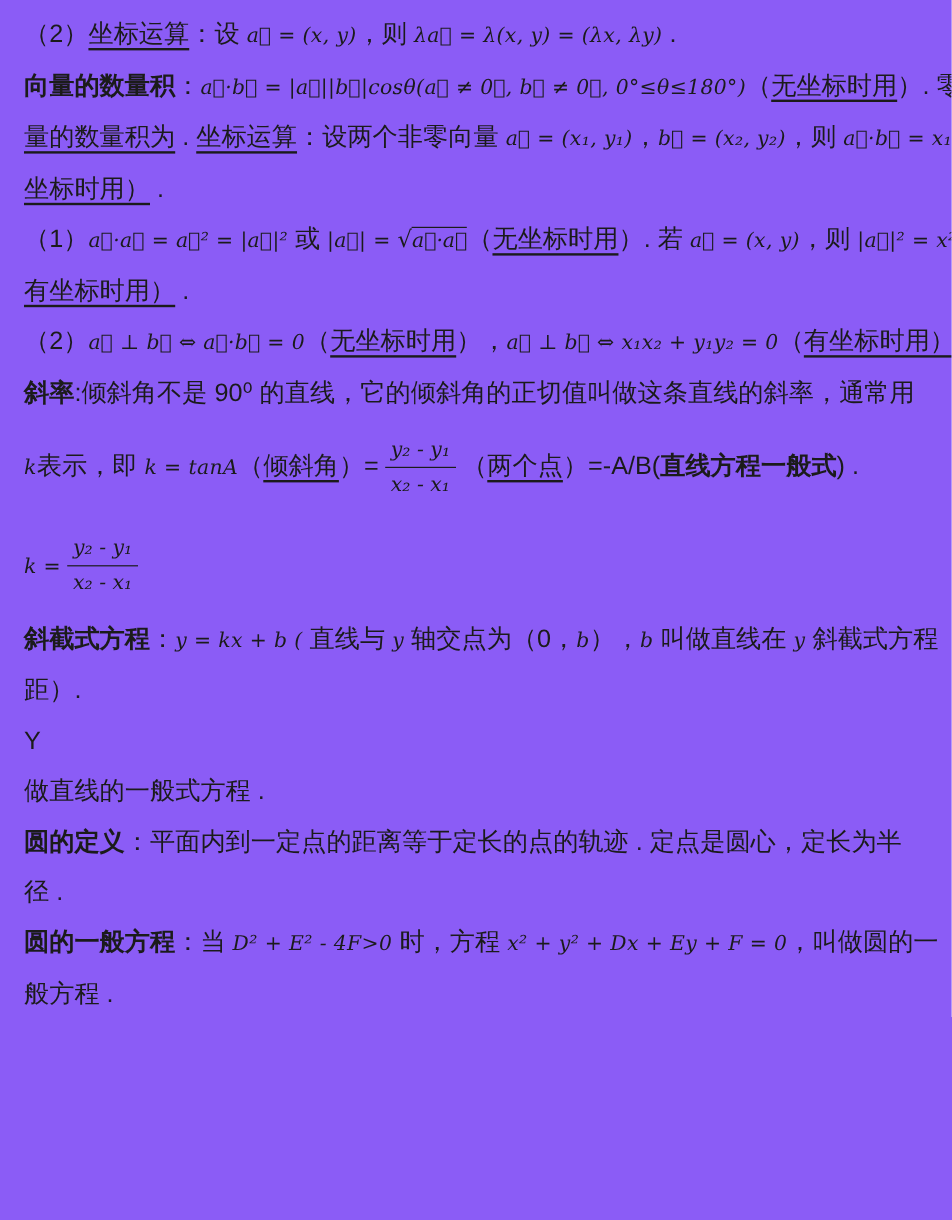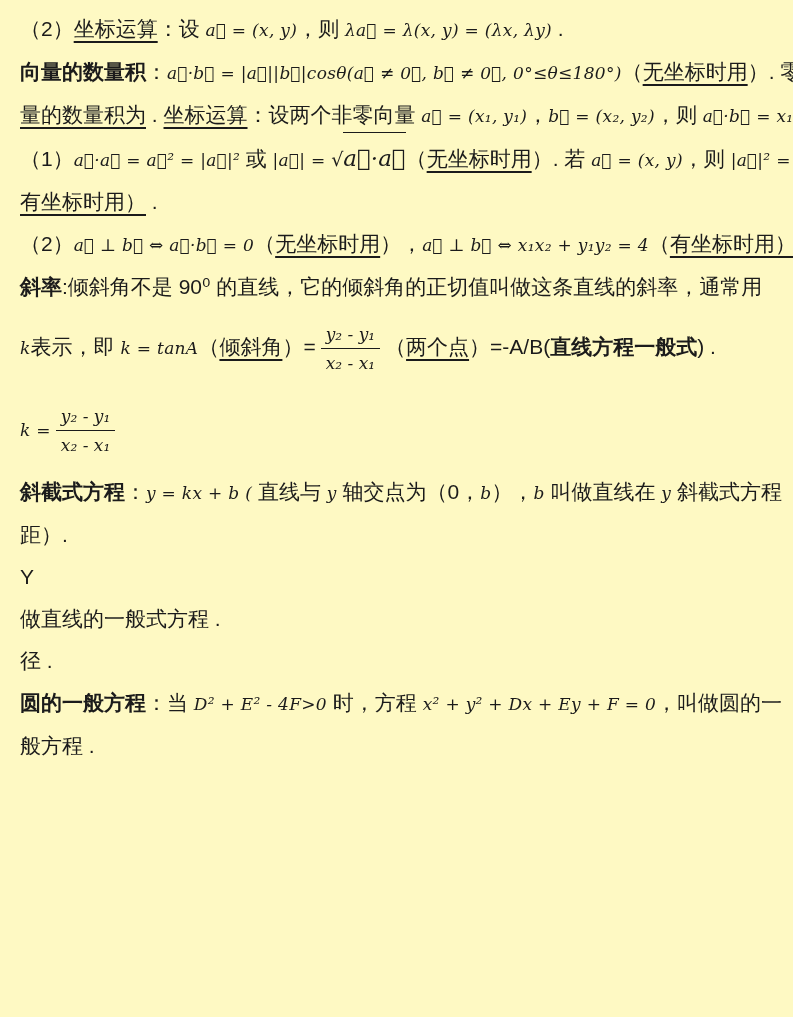--- a/index.html
+++ b/index.html
@@ -1,18 +1,18 @@
 <!DOCTYPE html>
 <html><head>
 <meta charset="utf-8">
 <style>
   html,body{margin:0;padding:0;}
   .page{
     width:793px;height:1017px;box-sizing:border-box;
-    background:#fef9c3;color:#1b1b1b;
+    background:#8b5cf6;color:#1b1b1b;
     padding:8px 18px 0 20px;overflow:hidden;
     font-family:"Liberation Sans","DejaVu Sans",sans-serif;
     font-size:21px;
   }
   p.line{
     margin:0;padding:0;line-height:42px;white-space:nowrap;
   }
   p.line.tall{padding:13px 0;}
   .n{font-family:"Liberation Sans","DejaVu Sans",sans-serif;}
   .b{font-weight:bold;}
@@ -20,22 +20,22 @@
   .m{
     font-family:"DejaVu Serif","Liberation Serif",serif;
     font-style:italic;font-size:17px;letter-spacing:0.3px;
   }
   .sq{
     font-family:"DejaVu Serif","Liberation Serif",serif;
     font-style:normal;font-size:19px;
   }
   .mo{
     font-family:"DejaVu Serif","Liberation Serif",serif;
-    font-style:italic;font-size:23px;
-    border-top:1.6px solid #1b1b1b;padding-top:12px;
+    font-style:italic;font-size:17px;
+    border-top:1.6px solid #1b1b1b;padding-top:1px;
   }
   .frac{
     display:inline-block;vertical-align:middle;text-align:left;
     font-family:"DejaVu Serif","Liberation Serif",serif;
     font-style:italic;font-size:17px;
     margin:0 5px;line-height:1.55;
   }
   .frac .num{display:block;border-bottom:1.6px solid #1b1b1b;padding:0 5px 1px;}
   .frac .den{display:block;padding:1px 5px 0;}
 </style>
@@ -43,45 +43,47 @@
 <body>
 
 <div class="page">
 
   <p class="line"><span class="n">（2）</span><span class="u">坐标运算</span><span class="n">：设 </span><span class="m">a⃗ = (x, y)</span><span class="n">，则 </span><span class="m">λa⃗ = λ(x, y) = (λx, λy)</span><span class="n"> .</span></p>
 
   <p class="line"><span class="b">向量的数量积</span><span class="n">：</span><span class="m">a⃗·b⃗ = |a⃗||b⃗|cosθ(a⃗ ≠ 0⃗, b⃗ ≠ 0⃗, 0°≤θ≤180°)</span><span class="n">（</span><span class="u">无坐标时用</span><span class="n">）. 零向量与任一向</span></p>
 
   <p class="line"><span class="u">量的数量积为</span><span class="n"> . </span><span class="u">坐标运算</span><span class="n">：设两个非零向量 </span><span class="m">a⃗ = (x₁, y₁)</span><span class="n">，</span><span class="m">b⃗ = (x₂, y₂)</span><span class="n">，则 </span><span class="m">a⃗·b⃗ = x₁x₂ + y₁y₂</span></p>
 
+  <p class="line"><span class="u">坐标时用）</span><span class="n"> .</span></p>
 
   <p class="line"><span class="n">（1）</span><span class="m">a⃗·a⃗ = a⃗² = |a⃗|² </span><span class="n">或</span><span class="m"> |a⃗| = </span><span class="sq">√</span><span class="mo">a⃗·a⃗</span><span class="n">（</span><span class="u">无坐标时用</span><span class="n">）. 若 </span><span class="m">a⃗ = (x, y)</span><span class="n">，则 </span><span class="m">|a⃗|² = x² + y²</span></p>
 
   <p class="line"><span class="u">有坐标时用）</span><span class="n"> .</span></p>
 
-  <p class="line"><span class="n">（2）</span><span class="m">a⃗ ⊥ b⃗ ⇔ a⃗·b⃗ = 0</span><span class="n">（</span><span class="u">无坐标时用</span><span class="n">），</span><span class="m">a⃗ ⊥ b⃗ ⇔ x₁x₂ + y₁y₂ = 4</span><span class="n">（</span><span class="u">有坐标时用）</span></p>
+  <p class="line"><span class="n">（2）</span><span class="m">a⃗ ⊥ b⃗ ⇔ a⃗·b⃗ = 0</span><span class="n">（</span><span class="u">无坐标时用</span><span class="n">），</span><span class="m">a⃗ ⊥ b⃗ ⇔ x₁x₂ + y₁y₂ = 0</span><span class="n">（</span><span class="u">有坐标时用）</span></p>
 
   <p class="line"><span class="b">斜率</span><span class="n">:倾斜角不是 90⁰ 的直线，它的倾斜角的正切值叫做这条直线的斜率，通常用</span></p>
 
   <p class="line tall"><span class="m">k</span><span class="n">表示，即 </span><span class="m">k = tanA</span><span class="n">（</span><span class="u">倾斜角</span><span class="n">）=</span><span class="frac"><span class="num">y₂ - y₁</span><span class="den">x₂ - x₁</span></span><span class="n">（</span><span class="u">两个点</span><span class="n">）=-A/B(</span><span class="b">直线方程一般式</span><span class="n">) .</span></p>
 
 
   <p class="line tall"><span class="m">k =</span><span class="frac"><span class="num">y₂ - y₁</span><span class="den">x₂ - x₁</span></span></p>
 
   <p class="line"><span class="b">斜截式方程</span><span class="n">：</span><span class="m">y = kx + b (</span><span class="n"> 直线与 </span><span class="m">y</span><span class="n"> 轴交点为（0，</span><span class="m">b</span><span class="n">），</span><span class="m">b</span><span class="n"> 叫做直线在 </span><span class="m">y</span><span class="n"> 斜截式方程</span></p>
 
   <p class="line"><span class="n">距）.</span></p>
 
   <p class="line"><span class="n">Y</span></p>
 
 
   <p class="line"><span class="n">做直线的一般式方程 .</span></p>
 
 
 
+  <p class="line"><span class="b">圆的定义</span><span class="n">：平面内到一定点的距离等于定长的点的轨迹 . 定点是圆心，定长为半</span></p>
 
   <p class="line"><span class="n">径 .</span></p>
 
   <p class="line"><span class="b">圆的一般方程</span><span class="n">：当 </span><span class="m">D² + E² - 4F&gt;0</span><span class="n"> 时，方程 </span><span class="m">x² + y² + Dx + Ey + F = 0</span><span class="n">，叫做圆的一</span></p>
 
   <p class="line"><span class="n">般方程 .</span></p>
 
 </div>
 
 </body></html>

